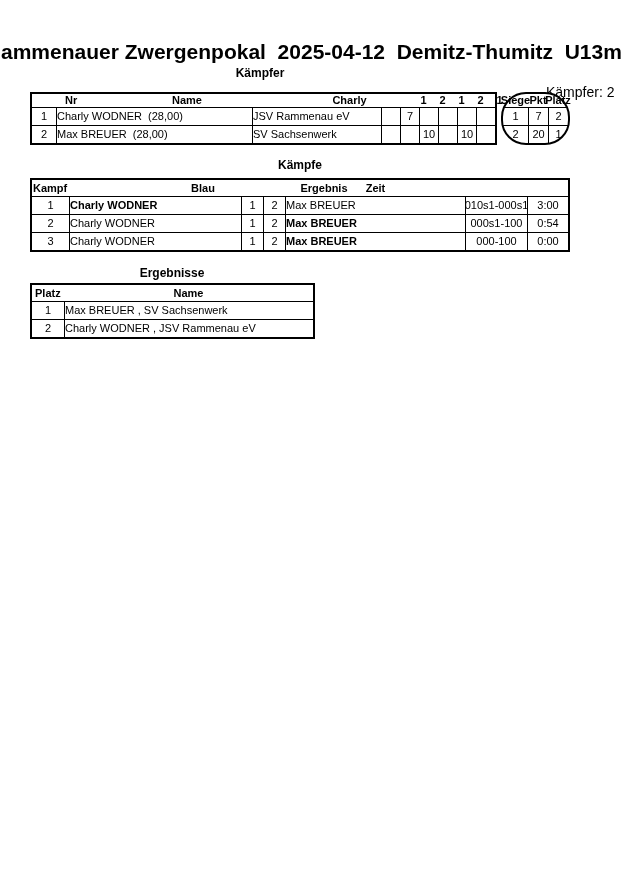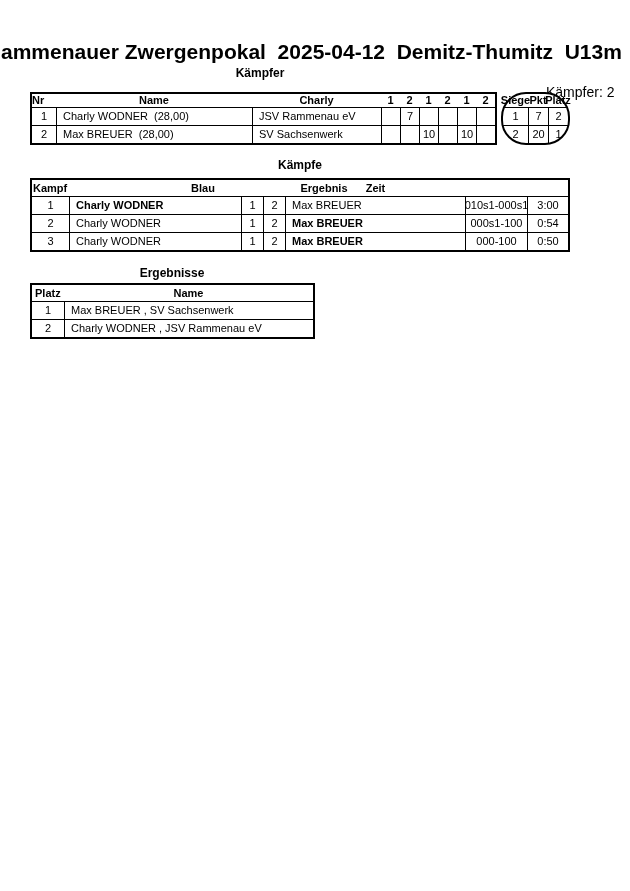--- a/index.html
+++ b/index.html
@@ -27,21 +27,21 @@
     display:flex; flex-direction:column;
   }
   .trow { display:flex; box-sizing:border-box; flex:0 0 auto; }
   .trow.data { border-top:1px solid #000; }
   .cell {
     box-sizing:border-box; flex:0 0 auto;
     display:flex; align-items:center; justify-content:center;
     font-size:11px; white-space:pre; overflow:visible;
     line-height:1;
   }
-  .cell.left { justify-content:flex-start; padding-left:6px; }
+  .cell.left { justify-content:flex-start; }
   .head .cell { font-weight:bold; }
   .data .cell + .cell { border-left:1px solid #000; }
   .bold { font-weight:bold; }
   
   .t1-nr{width:24px}.t1-name{width:196px}.t1-verein{width:129px}.t1-r{width:19px}
   
   .t1-siege{width:25px}.t1-pkt{width:20px}.t1-platz{width:20px}
   
   .t2-kampf{width:37px}.t2-weiss{width:172px}.t2-c{width:22px}.t2-cc{width:44px}
   .t2-blau{width:180px}.t2-erg{width:62px}.t2-zeit{width:41px}
@@ -52,21 +52,21 @@
 </head>
 <body>
 
 <div class="doc-title">ammenauer Zwergenpokal  2025-04-12  Demitz-Thumitz  U13m</div>
 <div class="fighters-count">Kämpfer: 2</div>
 
 <div class="section-title" style="left:260px; top:66px;">Kämpfer</div>
 
 <div class="tblock" style="left:30px; top:92px; width:467px; height:53px;">
   <div class="trow head h13">
-    <div class="cell t1-nr left" style="padding-left:0;">Nr</div>
+    <div class="cell t1-nr left" style="padding-left:0;margin-left:33px;">Nr</div>
     <div class="cell t1-name">Name</div>
     <div class="cell t1-verein">Charly</div>
     <div class="cell t1-r">1</div>
     <div class="cell t1-r">2</div>
     <div class="cell t1-r">1</div>
     <div class="cell t1-r">2</div>
     <div class="cell t1-r">1</div>
     <div class="cell t1-r">2</div>
   </div>
   <div class="trow data h18">
@@ -139,21 +139,21 @@
     <div class="cell t2-erg">000s1-100</div>
     <div class="cell t2-zeit">0:54</div>
   </div>
   <div class="trow data h18">
     <div class="cell t2-kampf">3</div>
     <div class="cell t2-weiss left">Charly WODNER</div>
     <div class="cell t2-c">1</div>
     <div class="cell t2-c">2</div>
     <div class="cell t2-blau left bold">Max BREUER</div>
     <div class="cell t2-erg">000-100</div>
-    <div class="cell t2-zeit">0:50</div>
+    <div class="cell t2-zeit">0:00</div>
   </div>
 </div>
 
 <div class="section-title" style="left:172px; top:266px;">Ergebnisse</div>
 
 <div class="tblock" style="left:30px; top:283px; width:285px; height:56px;">
   <div class="trow head h16">
     <div class="cell t3-platz left" style="padding-left:3px;">Platz</div>
     <div class="cell t3-name">Name</div>
   </div>

